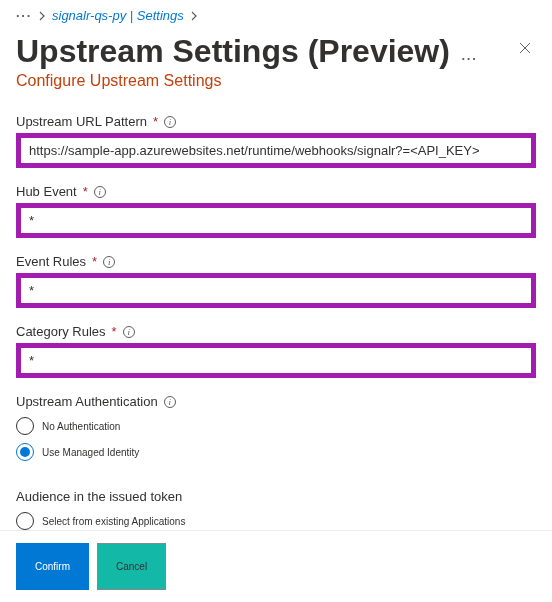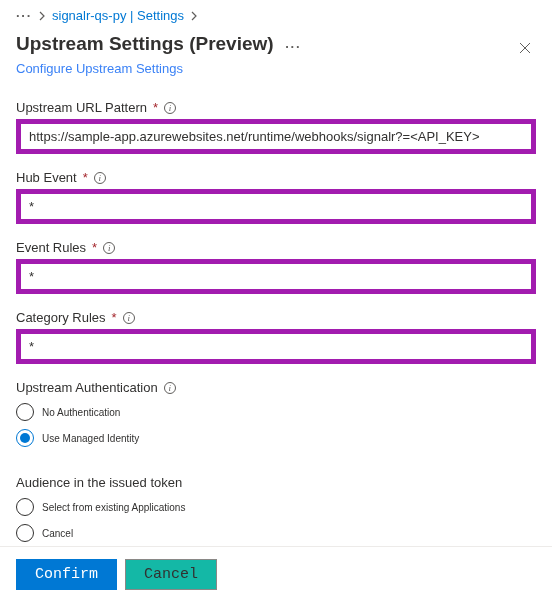--- a/index.html
+++ b/index.html
@@ -18,50 +18,50 @@
     .breadcrumb {
       display: flex;
       align-items: center;
       gap: 6px;
       font-size: 13px;
       color: #0078d4;
       margin-bottom: 10px;
     }
     .breadcrumb .ellipsis { color: #605e5c; font-weight: bold; letter-spacing: 1px; cursor: pointer; }
     .breadcrumb .chevron { color: #605e5c; }
-    .breadcrumb a { color: #0078d4; text-decoration: none; cursor: pointer; }
+    .breadcrumb a { color: #0078d4; text-decoration: none; cursor: pointer; font-style: italic; }
     .header-row {
       display: flex;
       align-items: flex-start;
       justify-content: space-between;
     }
     .title h1 {
-      font-size: 19px;
+      font-size: 32px;
       font-weight: 600;
       color: #323130;
       display: inline;
     }
     .title .more {
       margin-left: 8px;
       color: #605e5c;
       cursor: pointer;
       font-weight: bold;
       letter-spacing: 1px;
       font-size: 13px;
       vertical-align: middle;
     }
     .close {
       cursor: pointer;
       color: #605e5c;
       padding: 4px;
       margin-top: 4px;
     }
     .subtitle {
-      font-size: 13px;
-      color: #3b82f6;
+      font-size: 16px;
+      color: #c2410c;
       margin-top: 2px;
       margin-bottom: 24px;
     }
     .field {
       margin-bottom: 16px;
     }
     .field-label {
       display: flex;
       align-items: center;
       gap: 6px;
@@ -123,23 +123,23 @@
     .footer {
       position: absolute;
       left: 0; right: 0; bottom: 0;
       border-top: 1px solid #edebe9;
       padding: 12px 16px;
       display: flex;
       gap: 8px;
       background: #fff;
     }
     .btn {
-      padding: 6px 18px;
-      font-size: 15px;
-      font-family: Liberation Mono, monospace;
+      padding: 17px 18px;
+      font-size: 10px;
+      font-family: Liberation Sans, sans-serif;
       cursor: pointer;
       border: 1px solid transparent;
     }
     .btn-primary {
       background: #0078d4;
       color: #fff;
       border-color: #0078d4;
     }
     .btn-secondary {
       background: #14b8a6;

